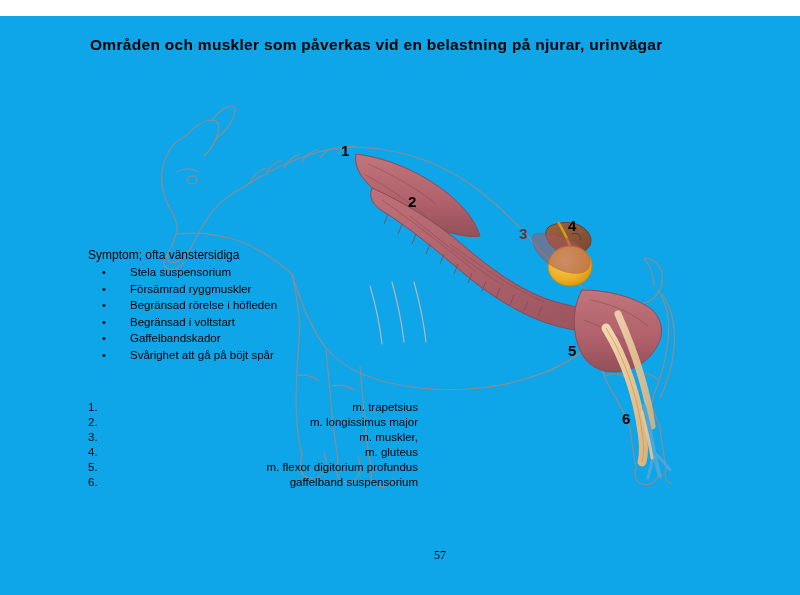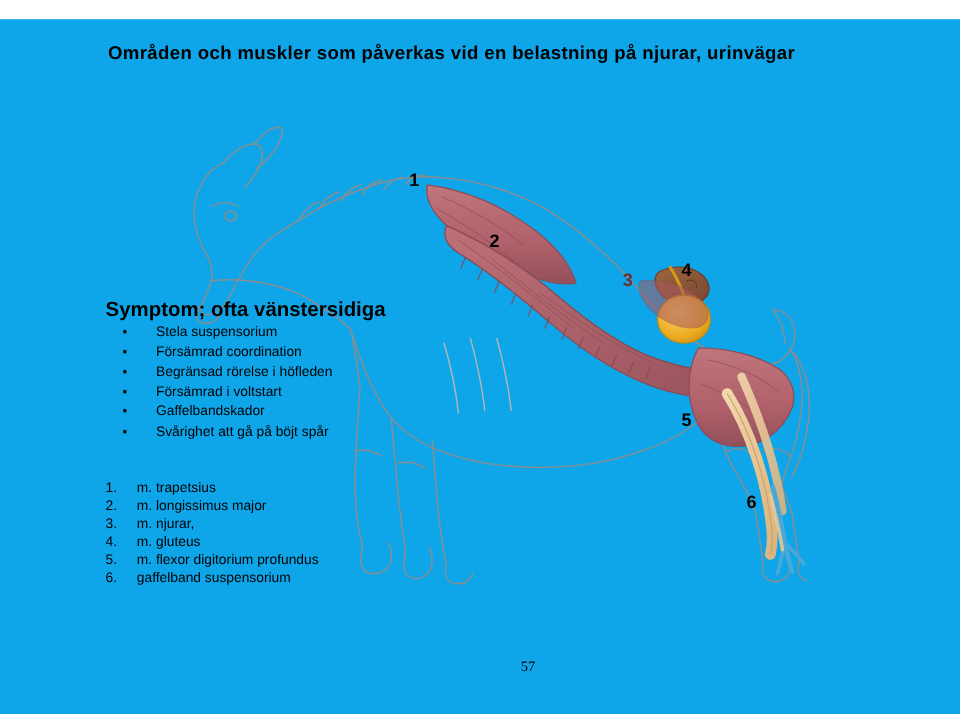--- a/index.html
+++ b/index.html
@@ -50,22 +50,22 @@
   
   #symptoms {
     position: absolute;
     left: 88px;
     top: 233px;
     width: 300px;
     font-size: 11.5px;
     line-height: 1.0;
   }
   #symptoms .sym-head {
-    font-weight: bold;
-    font-size: 17px;
+    font-weight: normal;
+    font-size: 12px;
     margin-bottom: 6px;
   }
   #symptoms ul {
     margin: 0;
     padding: 0;
     list-style: none;
   }
   #symptoms li {
     position: relative;
     padding-left: 42px;
@@ -93,20 +93,21 @@
     margin-bottom: 3px;
   }
   #legend .num {
     width: 26px;
     flex: 0 0 26px;
     font-size: 11.5px;
   }
   #legend .txt {
     flex: 1 1 auto;
     font-size: 11.5px;
+    text-align: right;
   }
   #legend .row.cont .num { visibility: hidden; }
 
   
   #pagenum {
     position: absolute;
     left: 0;
     top: 532px;
     width: 800px;
     text-align: center;
@@ -292,29 +293,29 @@
 
   <div id="symptoms">
     <div class="sym-head">Symptom; ofta vänstersidiga</div>
     <ul>
       <li>
         <span class="bullet">•</span>
         <span>Stela suspensorium</span>
       </li>
       <li>
         <span class="bullet">•</span>
-        <span>Försämrad coordination</span>
+        <span>Försämrad ryggmuskler</span>
       </li>
       <li>
         <span class="bullet">•</span>
         <span>Begränsad rörelse i höfleden</span>
       </li>
       <li>
         <span class="bullet">•</span>
-        <span>Försämrad i voltstart</span>
+        <span>Begränsad i voltstart</span>
       </li>
       <li>
         <span class="bullet">•</span>
         <span>Gaffelbandskador</span>
       </li>
       <li>
         <span class="bullet">•</span>
         <span>Svårighet att gå på böjt spår</span>
       </li>
     </ul>
@@ -324,21 +325,21 @@
     <div class="row">
       <span class="num">1.</span>
       <span class="txt">m. trapetsius</span>
     </div>
     <div class="row">
       <span class="num">2.</span>
       <span class="txt">m. longissimus major</span>
     </div>
     <div class="row">
       <span class="num">3.</span>
-      <span class="txt">m. njurar,</span>
+      <span class="txt">m. muskler,</span>
     </div>
     <div class="row">
       <span class="num">4.</span>
       <span class="txt">m. gluteus</span>
     </div>
     <div class="row">
       <span class="num">5.</span>
       <span class="txt">m. flexor digitorium profundus</span>
     </div>
     <div class="row">

